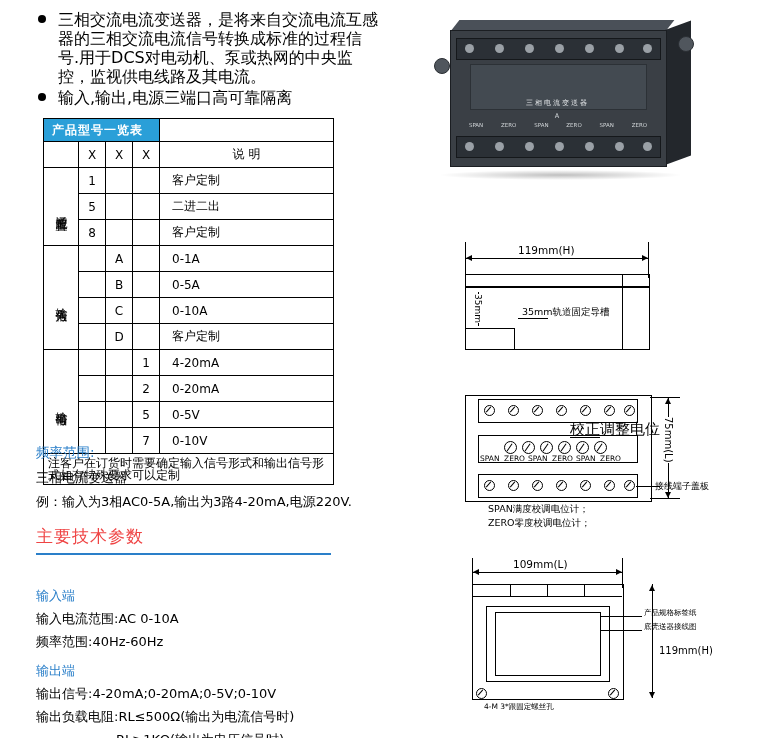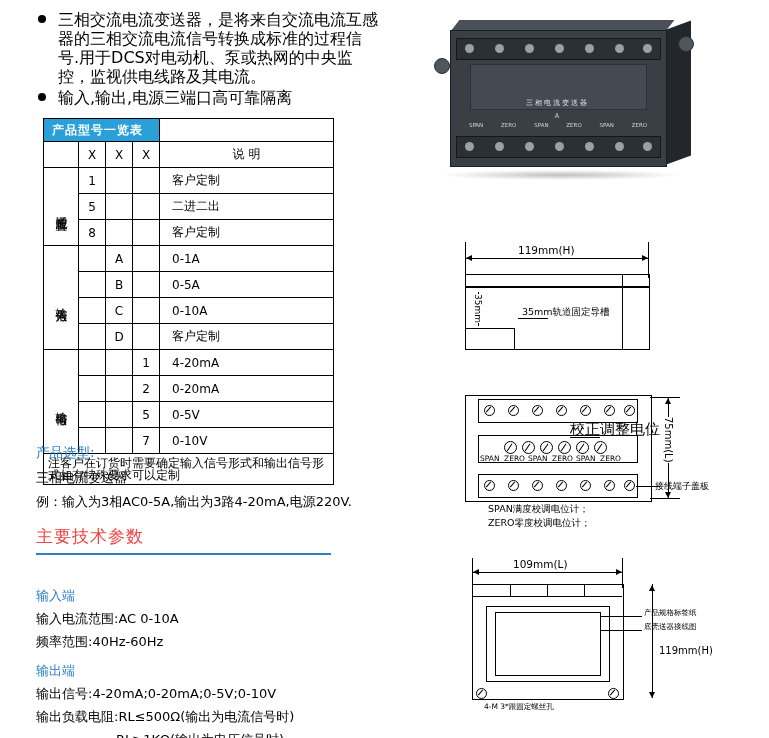--- a/index.html
+++ b/index.html
@@ -196,21 +196,21 @@
         <td class="c-desc">0-10V</td>
       </tr>
 
       <tr>
         <td class="note-cell" colspan="5">注客户在订货时需要确定输入信号形式和输出信号形式如有特殊要求可以定制</td>
       </tr>
     </tbody>
       </table>
 
     <div class="sel-block">
-      <div class="blue-h">产品选型:</div>
+      <div class="blue-h">频率范围:</div>
       <div>三相电流变送器</div>
       <div>例：输入为3相AC0-5A,输出为3路4-20mA,电源220V.</div>
     </div>
 
     <div class="spec-title">主要技术参数</div>
     <div class="spec-rule"></div>
 
     <div class="spec-body">
       <div class="sub">输入端</div>
       <div class="ln">输入电流范围:AC 0-10A</div>

